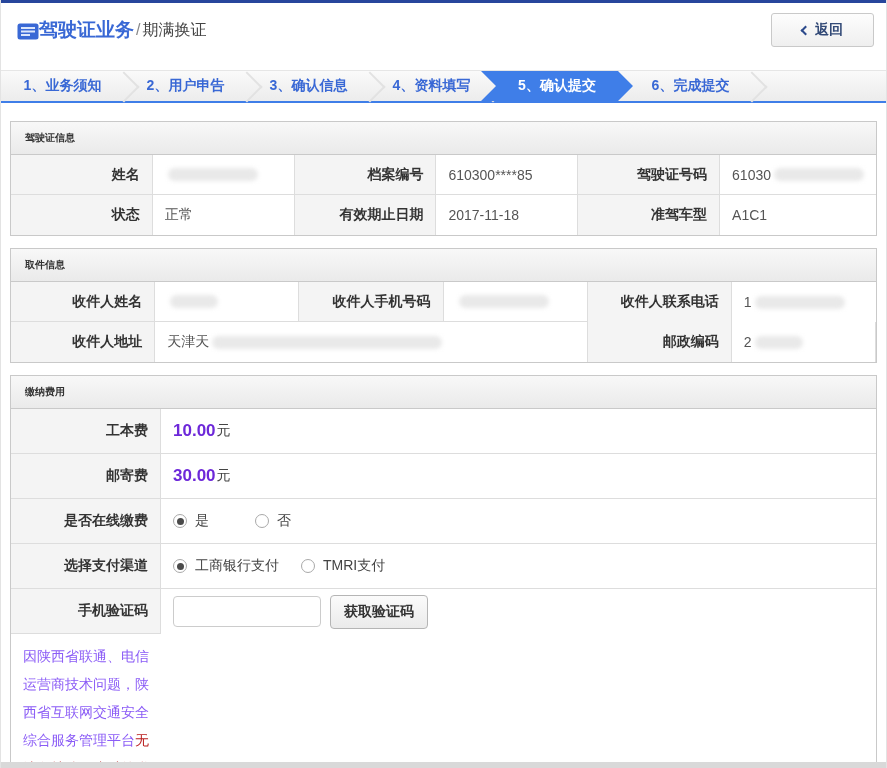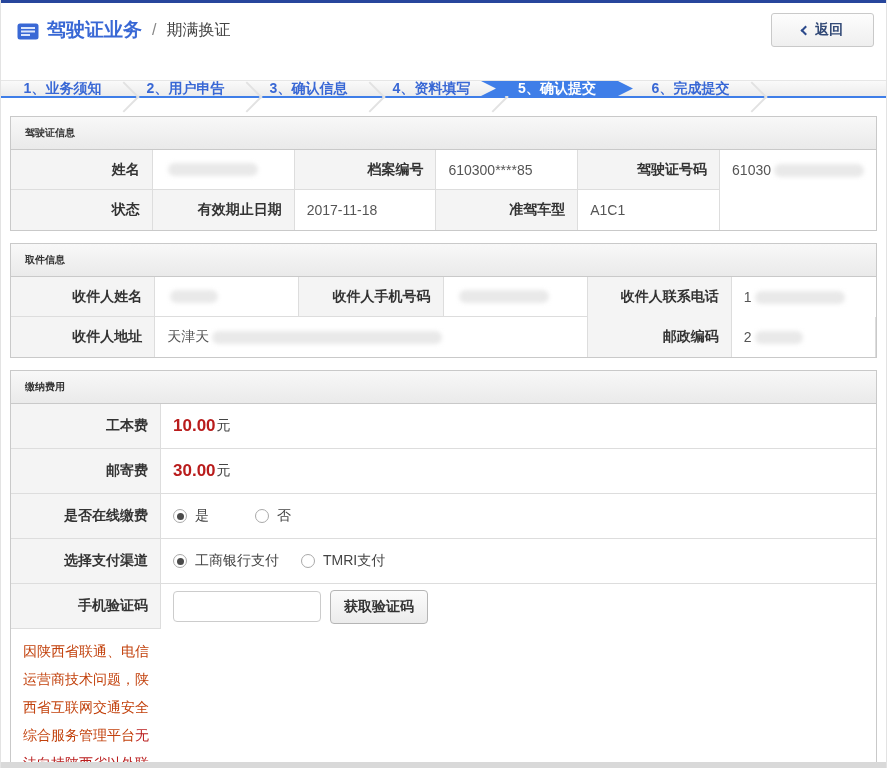--- a/index.html
+++ b/index.html
@@ -5,34 +5,34 @@
   * { margin:0; padding:0; box-sizing:border-box; }
   html,body { width:887px; height:768px; }
   body {
     font-family:"Liberation Sans","DejaVu Sans",sans-serif;
     background:#fff; color:#333; position:relative; overflow:hidden;
     border-left:1px solid #e3e3e3; border-right:1px solid #e3e3e3;
   }
   
   .topbar { height:3px; background:#27469c; }
   .header { height:54px; display:flex; align-items:center; padding:0 12px 0 16px; }
-  .title-wrap { display:flex; align-items:center; gap:8px; flex:1; }
+  .title-wrap { display:flex; align-items:center; flex:1; }
   .form-icon { display:inline-flex; margin-top:2px; }
   .app-title { font-size:19px; font-weight:bold; color:#3968d5; }
   .sub-title { font-size:16px; color:#444; }
   .sep { font-size:16px; color:#888; margin:0 2px; }
   .back-btn {
     display:inline-flex; align-items:center; gap:6px; cursor:pointer;
     padding:7px 30px; border:1px solid #c9c9c9; border-radius:3px;
     background:linear-gradient(#fdfdfd,#efefef); font-size:14px; font-weight:bold; color:#334a77;
   }
   .chev-left { width:7px; height:7px; border-left:2px solid #2c4a8c; border-bottom:2px solid #2c4a8c; transform:rotate(45deg); }
   
   .stepbar {
-    margin-top:23px; height:18px; display:flex; align-items:stretch;
+    margin-top:13px; height:33px; display:flex; align-items:stretch;
     background:linear-gradient(#fafafa,#ececec);
     border-top:1px solid #e6e6e6; border-bottom:2px solid #3f7ee8;
   }
   .step {
     position:relative; width:123px; display:flex; align-items:center; justify-content:center;
     font-size:14px; font-weight:bold; color:#3968d5; cursor:pointer;
   }
   .step::after {
     content:''; position:absolute; right:-11px; top:5px; width:20px; height:20px;
     border-top:2px solid #e2e2e2; border-right:2px solid #e2e2e2; transform:rotate(45deg); z-index:1;
@@ -54,40 +54,40 @@
   .cell { display:flex; align-items:center; min-height:40px; font-size:14px; border-bottom:1px solid #ddd; }
   .grid6 > .cell:nth-last-child(-n+6) { border-bottom:none; }
   .lbl { background:#f4f4f4; justify-content:flex-end; padding:0 12px; font-weight:bold; color:#333; border-right:1px solid #ddd; text-align:right; }
   .val { background:#fff; padding:0 12px; color:#555; border-right:1px solid #ddd; }
   .grid6 > .cell:nth-child(6n) { border-right:none; }
   .span3 { grid-column:span 3; }
   
   .grid2 .cell { min-height:45px; }
   .grid2 > .cell:nth-last-child(-n+2) { border-bottom:none; }
   .grid2 .val { border-right:none; }
-  .price { color:#b91c1c; font-weight:bold; font-size:17px; }
+  .price { color:#6d28d9; font-weight:bold; font-size:17px; }
   .unit { color:#444; font-size:14px; margin-left:1px; }
   
   .radio-group { display:flex; align-items:center; margin-right:46px; cursor:pointer; }
   .radio {
     width:14px; height:14px; border-radius:50%; border:1px solid #a9a9a9; background:#fff;
     display:inline-flex; align-items:center; justify-content:center; margin-right:8px;
   }
   .radio .dot { width:7px; height:7px; border-radius:50%; background:#4a4a4a; display:none; }
   .radio.checked .dot { display:block; }
   .radio-label { font-size:14px; color:#444; }
   
   .sms-input { width:148px; height:31px; border:1px solid #ccc; border-radius:4px; padding:0 8px; font-size:14px; font-family:inherit; }
   .code-btn {
     margin-left:9px; padding:7px 13px; border:1px solid #b5b5b5; border-radius:4px;
     background:linear-gradient(#fbfbfb,#ebebeb); font-size:14px; font-weight:bold; color:#333; cursor:pointer;
   }
   
   .notice-cell { padding:8px 12px; line-height:28px; font-size:14px; align-items:center; }
-  .notice-tan { color:#c2410c;text-align:center; }
+  .notice-tan { color:#8b5cf6;text-align:center; }
   .notice-red { color:#b91c1c; }
   
   .blur { display:inline-block; height:13px; border-radius:7px; background:#e9e9e9; filter:blur(2px); vertical-align:middle; margin-left:3px; }
   .w-sm { width:48px; } .w-md { width:90px; } .w-xl { width:230px; }
   
   .actions { display:flex; justify-content:flex-end; gap:13px; padding:28px 62px 0 0; }
   .bottom-strip { position:absolute; left:0; bottom:0; width:100%; height:6px; background:#d9d9d9; }
 </style>
 </head>
 <body>
@@ -146,20 +146,21 @@
         </div>
       <div class="cell lbl">档案编号</div>
       <div class="cell val">610300****85</div>
       <div class="cell lbl">驾驶证号码</div>
       <div class="cell val">
           <span>61030</span>
           <span class="blur w-md"></span>
         </div>
 
       <div class="cell lbl">状态</div>
+      <div class="cell val">正常</div>
       <div class="cell lbl">有效期止日期</div>
       <div class="cell val">2017-11-18</div>
       <div class="cell lbl">准驾车型</div>
       <div class="cell val">A1C1</div>
     </div>
   </div>
 
   <div class="section">
     <div class="section-header">取件信息</div>
     <div class="grid6">

